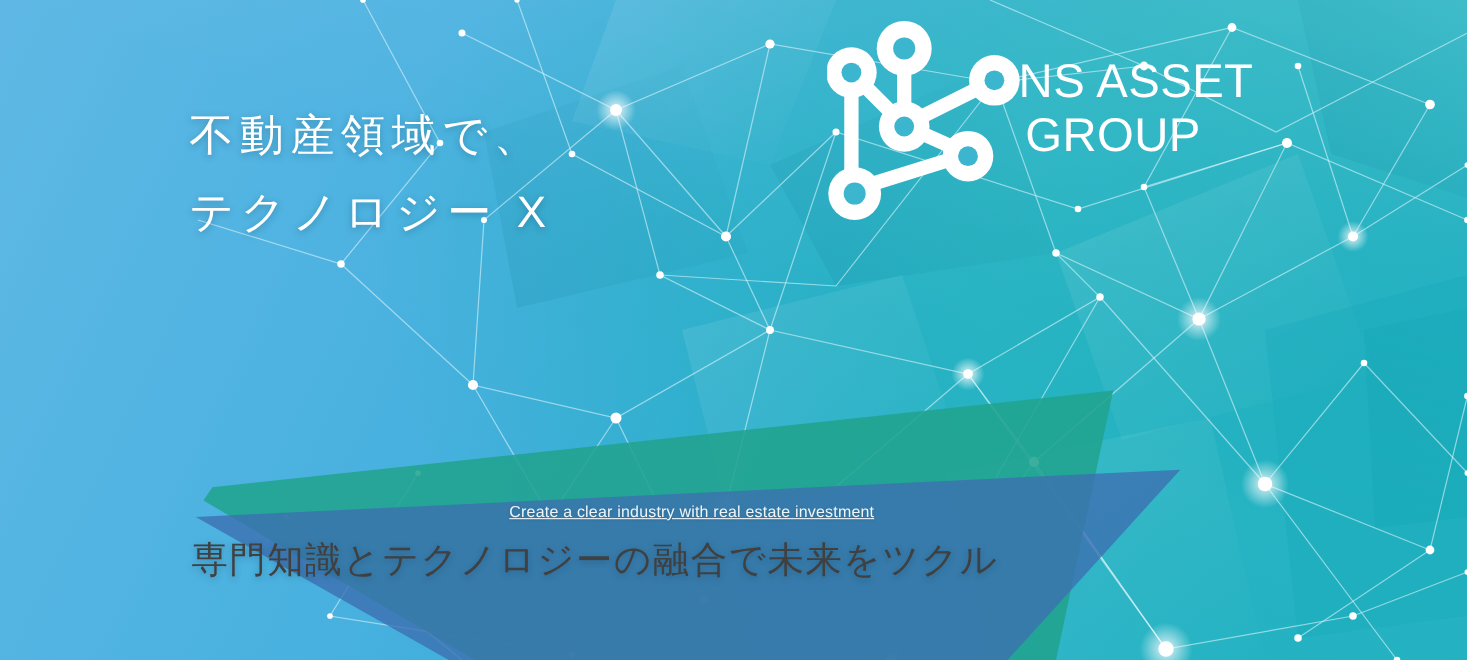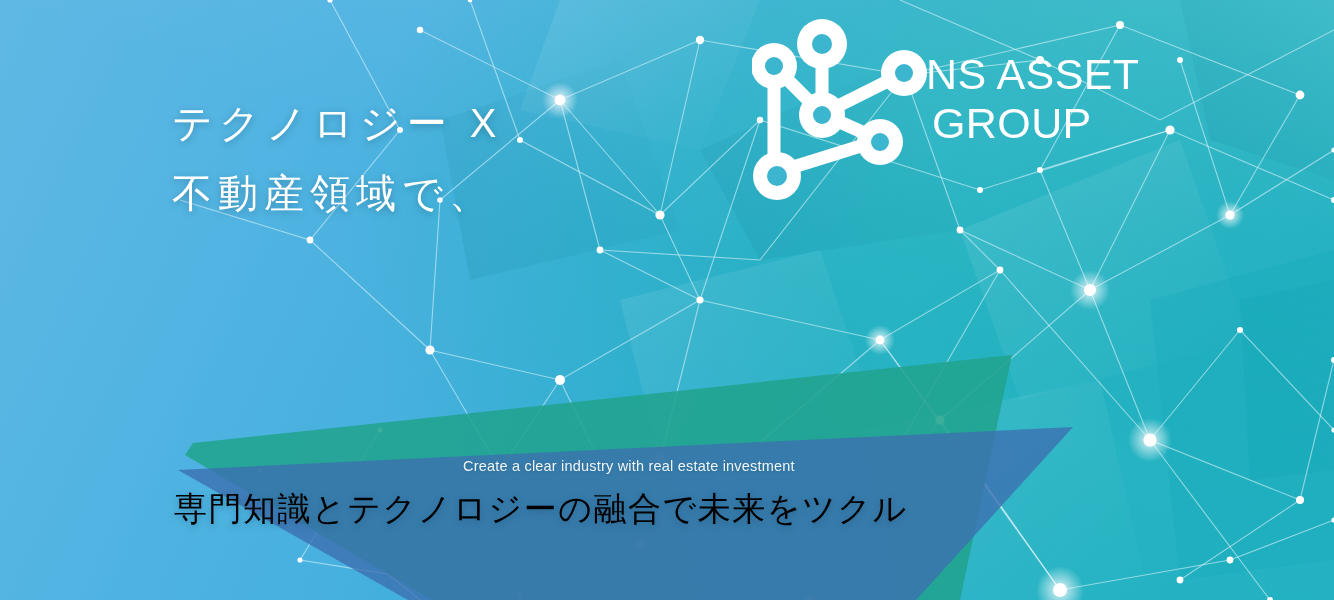--- a/index.html
+++ b/index.html
@@ -99,26 +99,27 @@
   .tagline-en {
     position: absolute;
     left: 463px;
     top: 458px;
     color: rgba(255,255,255,0.93);
     font-size: 14.5px;
     letter-spacing: 0.2px;
     font-weight: 400;
     white-space: nowrap;
     text-shadow: 0 1px 3px rgba(15,70,80,0.25);
+    text-decoration: underline;
   }
   .tagline-jp {
     position: absolute;
     left: 174px;
     top: 487px;
-    color: #000000;
+    color: #404040;
     font-size: 33px;
     letter-spacing: 1.5px;
     font-weight: 400;
     white-space: nowrap;
     text-shadow: 0 2px 6px rgba(20,60,90,0.35);
   }
 </style>
 </head>
 <body>
 
@@ -257,22 +258,22 @@
       <circle cx="1180" cy="580" r="3.4"></circle>
     </g>
   </svg>
 
   <svg class="wedges" viewBox="0 0 1334 600" preserveAspectRatio="none">
     <polygon points="193,443 1012,355 960,600 432,600 185,455" fill="#21A38E" fill-opacity="0.88"></polygon>
     <polygon points="178,470 1073,427 916,600 408,600" fill="#3C71B0" fill-opacity="0.80"></polygon>
   </svg>
 
   <div class="headline">
+    <span class="hl-line">不動産領域で、</span>
     <span class="hl-line">テクノロジー X</span>
-    <span class="hl-line">不動産領域で、</span>
   </div>
 
   <div class="logo-block">
     <svg class="logo-mark" viewBox="0 0 180 185">
       <g stroke="#ffffff" stroke-width="13" stroke-linecap="round" fill="none">
         <path d="M70,33 L70,96"></path>
         <path d="M70,96 L22,48"></path>
         <path d="M22,48 L22,155"></path>
         <path d="M22,155 L128,122"></path>
         <path d="M70,96 L128,122"></path>

